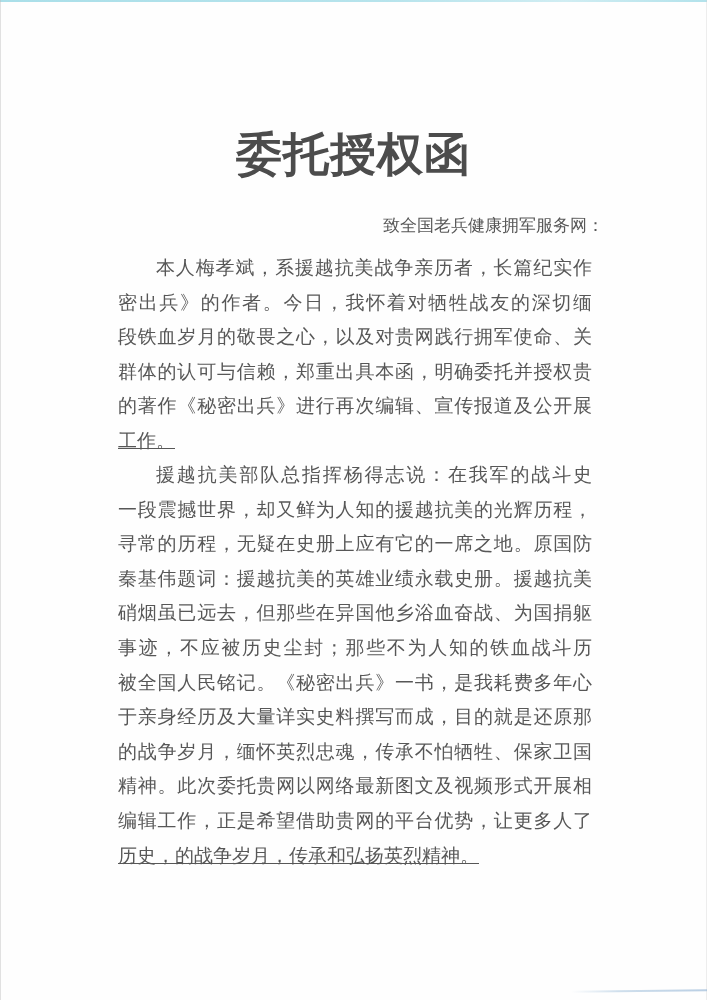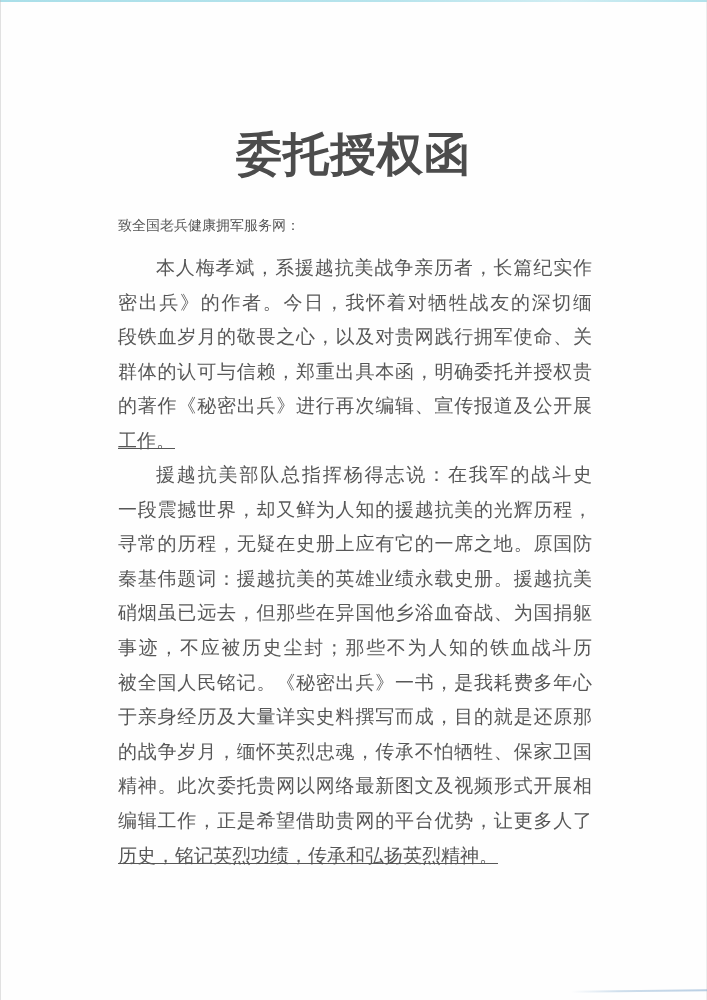--- a/index.html
+++ b/index.html
@@ -56,25 +56,26 @@
     margin: 0;
     text-align: center;
     font-family: "DejaVu Sans", "Liberation Sans", sans-serif;
     font-size: 46px;
     font-weight: 700;
     letter-spacing: 1px;
     color: var(--title-color, #4c4c4c);
   }
   .salutation {
     position: absolute;
-    top: 213px; left: 118px;
+    top: 213px; left: 130px;
     width: 474px;
-    font-size: 14px;
+    font-size: 17px;
     line-height: 24px;
     color: var(--text-color, #575757);
+    text-align: right;
   }
   .para {
     position: absolute;
     left: 118px;
     width: 474px;
     color: var(--text-color, #575757);
     font-size: 19px;
   }
   .para-1 { top: 250px; }
   .para-2 { top: 457px; }
@@ -117,18 +118,18 @@
     <div class="line">一段震撼世界，却又鲜为人知的援越抗美的光辉历程，这段不</div>
     <div class="line">寻常的历程，无疑在史册上应有它的一席之地。原国防部部长</div>
     <div class="line">秦基伟题词：援越抗美的英雄业绩永载史册。援越抗美战争的</div>
     <div class="line">硝烟虽已远去，但那些在异国他乡浴血奋战、为国捐躯的英烈</div>
     <div class="line">事迹，不应被历史尘封；那些不为人知的铁血战斗历程，值得</div>
     <div class="line">被全国人民铭记。《秘密出兵》一书，是我耗费多年心血，基</div>
     <div class="line">于亲身经历及大量详实史料撰写而成，目的就是还原那段真实</div>
     <div class="line">的战争岁月，缅怀英烈忠魂，传承不怕牺牲、保家卫国的革命</div>
     <div class="line">精神。此次委托贵网以网络最新图文及视频形式开展相关宣传</div>
     <div class="line">编辑工作，正是希望借助贵网的平台优势，让更多人了解那段</div>
-    <div class="line last">历史，铭记英烈功绩，传承和弘扬英烈精神。</div>
+    <div class="line last">历史，的战争岁月，传承和弘扬英烈精神。</div>
   </div>
 
   <div class="scan-bottom-right-line"></div>
 
 </div>
 
 </body></html>

